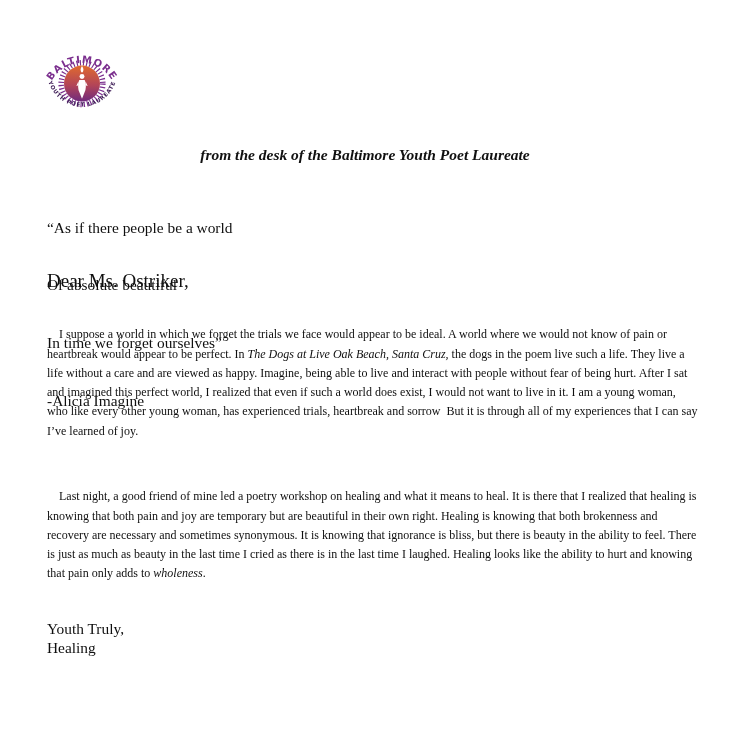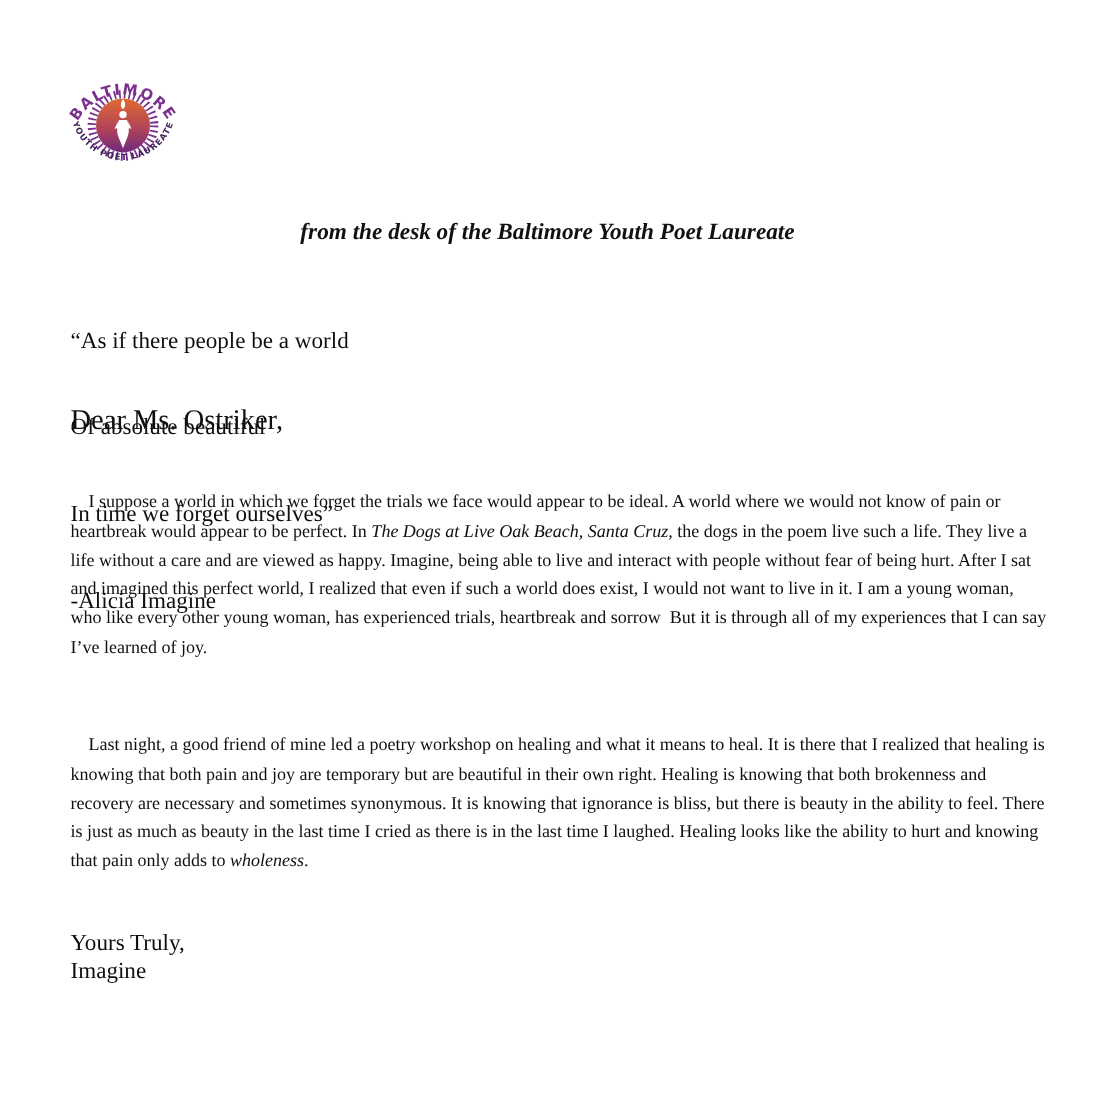--- a/index.html
+++ b/index.html
@@ -77,17 +77,17 @@
 
   <div class="para para-1">
     <span>I suppose a world in which we forget the trials we face would appear to be ideal. A world where we would not know of pain or heartbreak would appear to be perfect. In </span><span class="italic">The Dogs at Live Oak Beach, Santa Cruz,</span><span> the dogs in the poem live such a life. They live a life without a care and are viewed as happy. Imagine, being able to live and interact with people without fear of being hurt. After I sat and imagined this perfect world, I realized that even if such a world does exist, I would not want to live in it. I am a young woman, who like every other young woman, has experienced trials, heartbreak and sorrow  But it is through all of my experiences that I can say I’ve learned of joy.</span>
   </div>
 
   <div class="para para-2">
     <span>Last night, a good friend of mine led a poetry workshop on healing and what it means to heal. It is there that I realized that healing is knowing that both pain and joy are temporary but are beautiful in their own right. Healing is knowing that both brokenness and recovery are necessary and sometimes synonymous. It is knowing that ignorance is bliss, but there is beauty in the ability to feel. There is just as much as beauty in the last time I cried as there is in the last time I laughed. Healing looks like the ability to hurt and knowing that pain only adds to </span><span class="italic">wholeness</span><span>.</span>
   </div>
 
   <div class="closing">
-    <div>Yours Truly,</div>
-    <div>Imagine</div>
+    <div>Youth Truly,</div>
+    <div>Healing</div>
   </div>
 
 </div>
 
 </body></html>

